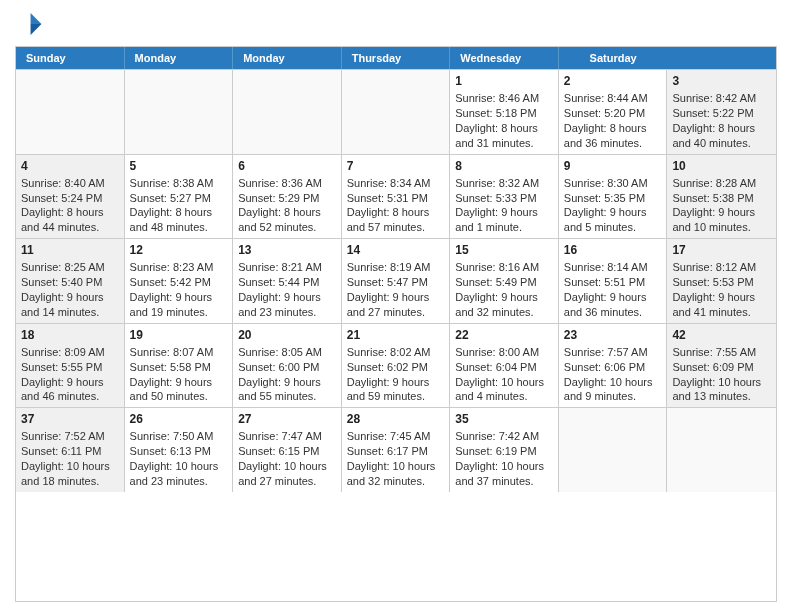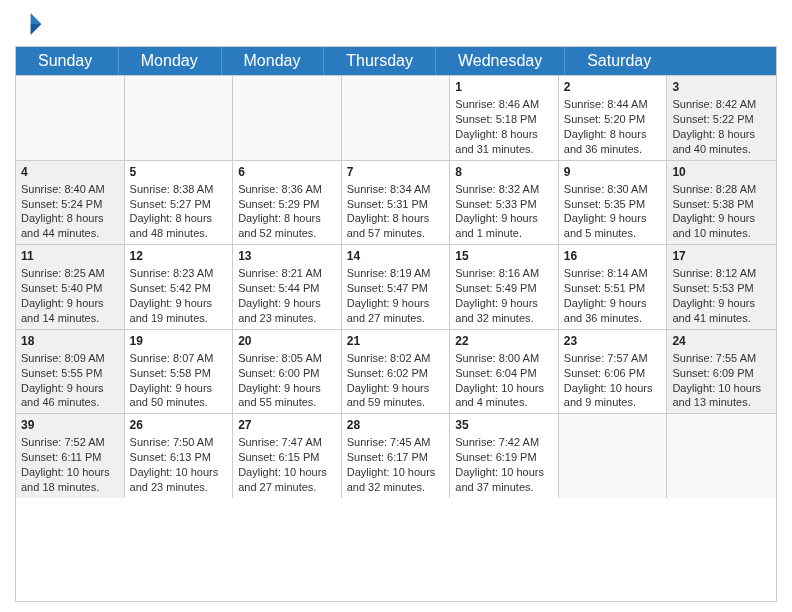--- a/index.html
+++ b/index.html
@@ -58,26 +58,26 @@
       border: 1px solid #ccc;
       flex: 1;
     }
     .cal-header-row {
       display: grid;
       grid-template-columns: repeat(7, 1fr);
       background: #2a7abf;
     }
     .cal-header-cell {
       color: #fff;
-      font-size: 16px;
-      font-weight: normal;
-      padding: 5px 22px;
+      font-size: 11px;
+      font-weight: bold;
+      padding: 5px 10px;
       border-right: 1px solid #5599cc;
     }
-    .cal-header-cell:last-child { border-right: none; }
+    .cal-header-cell:last-child { border-right: none; text-align: center; }
     .cal-body {
       display: flex;
       flex-direction: column;
     }
     .cal-row {
       display: grid;
       grid-template-columns: repeat(7, 1fr);
       border-top: 1px solid #ccc;
       flex: 1;
     }
@@ -233,27 +233,27 @@
           </div>
           <div class="cal-cell">
             <span class="day-num">22</span>
             <div class="cell-text">Sunrise: 8:00 AM<br>Sunset: 6:04 PM<br>Daylight: 10 hours<br>and 4 minutes.</div>
           </div>
           <div class="cal-cell">
             <span class="day-num">23</span>
             <div class="cell-text">Sunrise: 7:57 AM<br>Sunset: 6:06 PM<br>Daylight: 10 hours<br>and 9 minutes.</div>
           </div>
           <div class="cal-cell shaded">
-            <span class="day-num">24</span>
+            <span class="day-num">42</span>
             <div class="cell-text">Sunrise: 7:55 AM<br>Sunset: 6:09 PM<br>Daylight: 10 hours<br>and 13 minutes.</div>
           </div>
         </div>
         <div class="cal-row">
           <div class="cal-cell shaded">
-            <span class="day-num">39</span>
+            <span class="day-num">37</span>
             <div class="cell-text">Sunrise: 7:52 AM<br>Sunset: 6:11 PM<br>Daylight: 10 hours<br>and 18 minutes.</div>
           </div>
           <div class="cal-cell">
             <span class="day-num">26</span>
             <div class="cell-text">Sunrise: 7:50 AM<br>Sunset: 6:13 PM<br>Daylight: 10 hours<br>and 23 minutes.</div>
           </div>
           <div class="cal-cell">
             <span class="day-num">27</span>
             <div class="cell-text">Sunrise: 7:47 AM<br>Sunset: 6:15 PM<br>Daylight: 10 hours<br>and 27 minutes.</div>
           </div>

